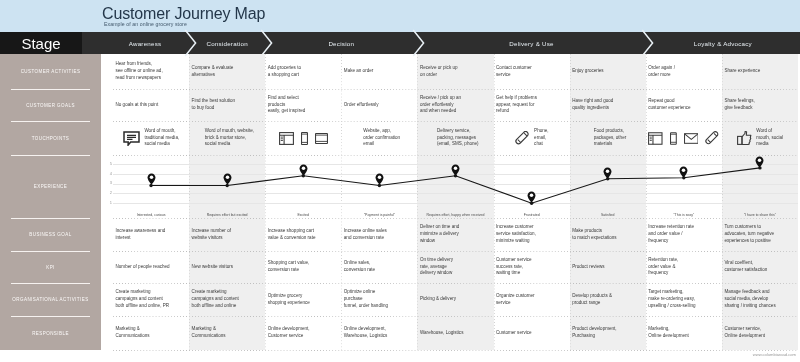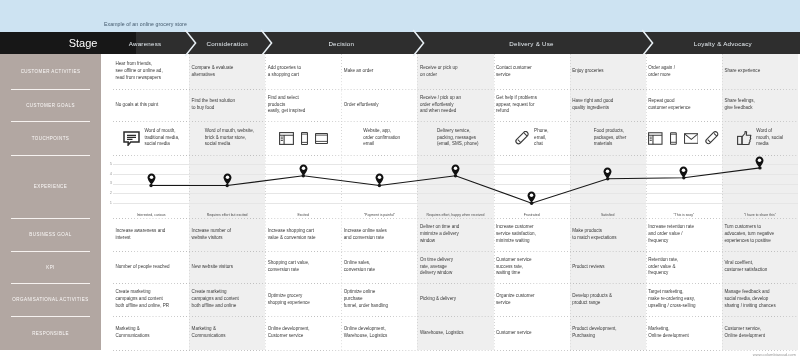--- a/index.html
+++ b/index.html
@@ -11,22 +11,22 @@
   
   #header{position:absolute;left:0;top:0;width:800px;height:32px;background:#cde3f2;}
   #logo{position:absolute;left:26px;top:1px;width:70px;height:30px;}
   #title{position:absolute;left:102px;top:5px;font-size:16px;color:#24374a;
          letter-spacing:-0.15px;line-height:17px;font-weight:400;}
   #subtitle{position:absolute;left:104px;top:21px;font-size:5.2px;color:#42586b;
             letter-spacing:0.08px;}
 
   
   #stagebar{position:absolute;left:0;top:32px;width:800px;height:22px;background:#2e2e2e;}
-  #stagecell{position:absolute;left:0;top:0;width:106px;height:22px;background:#171717;
-             color:#fdfdfd;font-size:11px;display:flex;align-items:center;justify-content:center;padding-left:30px;}
+  #stagecell{position:absolute;left:0;top:0;width:82px;height:22px;background:#171717;
+             color:#fdfdfd;font-size:15px;display:flex;align-items:center;justify-content:center;}
   .stage{position:absolute;top:0;height:22px;color:#eaf1f6;font-size:6.2px;
          display:flex;align-items:center;justify-content:center;letter-spacing:0.25px;}
   .chev{position:absolute;top:0;overflow:visible;}
 
   
   #sidebar{position:absolute;left:0;top:54px;width:101px;height:296px;background:#b2a7a2;}
   .sb-row{position:absolute;left:0;width:101px;display:flex;align-items:center;
           justify-content:center;text-align:center;color:#fcfaf9;font-size:4.5px;
           letter-spacing:0.45px;padding:0 5px;box-sizing:border-box;}
   .sb-sep{position:absolute;left:11px;width:79px;height:1px;background:#f6f2f0;}
@@ -66,20 +66,21 @@
 </head>
 <body>
 
 <div id="page">
 <div id="header">
   <div id="logo"><svg viewBox="0 0 150 62" width="70" height="29">
 <g fill="#16202c">
 <path d="M0 0h0z"></path>
 </g>
         </svg></div>
+  <div id="title">Customer Journey Map</div>
   <div id="subtitle">Example of an online grocery store</div>
 </div>
 <div id="stagebar">
   <div id="stagecell">Stage</div>
   <div class="stage" style="left:101.0px;width:88.1px">
         <span>Awareness</span>
       </div>
   <div class="stage" style="left:189.1px;width:76.1px">
         <span>Consideration</span>
       </div>

